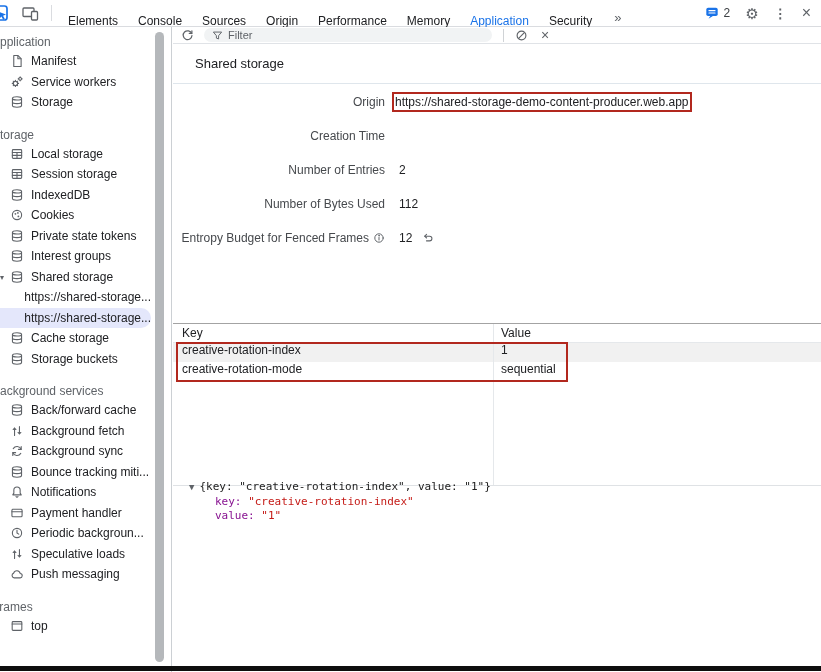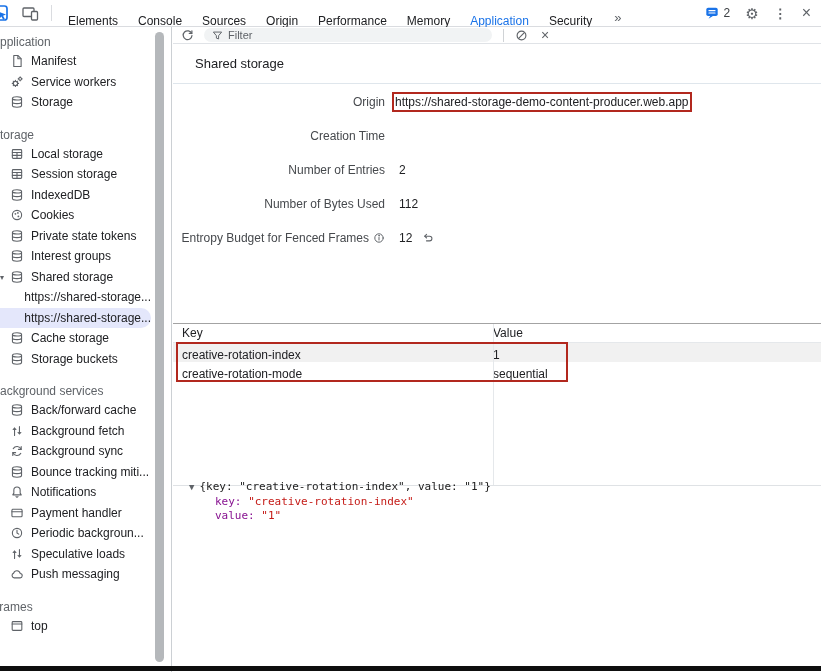--- a/index.html
+++ b/index.html
@@ -69,22 +69,22 @@
               color:#46494d; text-align:right; white-space:nowrap; }
   .md-value { display:flex; align-items:center; gap:9px; font-size:12px; color:#202124; }
   .val-ann { border:2px solid #b2281e; padding:1px 1px; margin-left:-7px; }
   .reset-btn { display:flex; cursor:pointer; }
 
   .grid { position:absolute; top:296px; left:0; right:0; height:163px;
           border-top:1px solid #a3a3a3; border-bottom:1px solid #dfe2e5; }
   .thead { height:19px; display:flex; align-items:center; font-size:12px; color:#202124;
            border-bottom:1px solid #e5e8eb; }
   .col-key { width:320px; padding-left:9px; }
-  .col-val { }
-  .trow { height:19px; display:flex; align-items:flex-end; font-size:12px; cursor:default; }
+  .col-val { padding-left:8px; }
+  .trow { height:19px; display:flex; align-items:flex-start; font-size:12px; cursor:default; }
   .trow.striped { background:#f1f1f1; }
   .col-div { position:absolute; left:320px; top:0; bottom:0; width:1px; background:#e5e8eb; }
   .tbl-ann { position:absolute; left:3px; top:18px; width:392px; height:40px;
              border:2px solid #b2281e; pointer-events:none; }
 
   .preview { position:absolute; top:443px; left:0; right:0; bottom:6px;
              font-family:"DejaVu Sans Mono",monospace; font-size:11px; line-height:14.5px;
              padding:10px 0 0 16px; color:#222; }
   .sumline { display:flex; align-items:baseline; }
   .tri { font-size:9px; color:#5f6368; margin-right:5px; cursor:pointer; }

